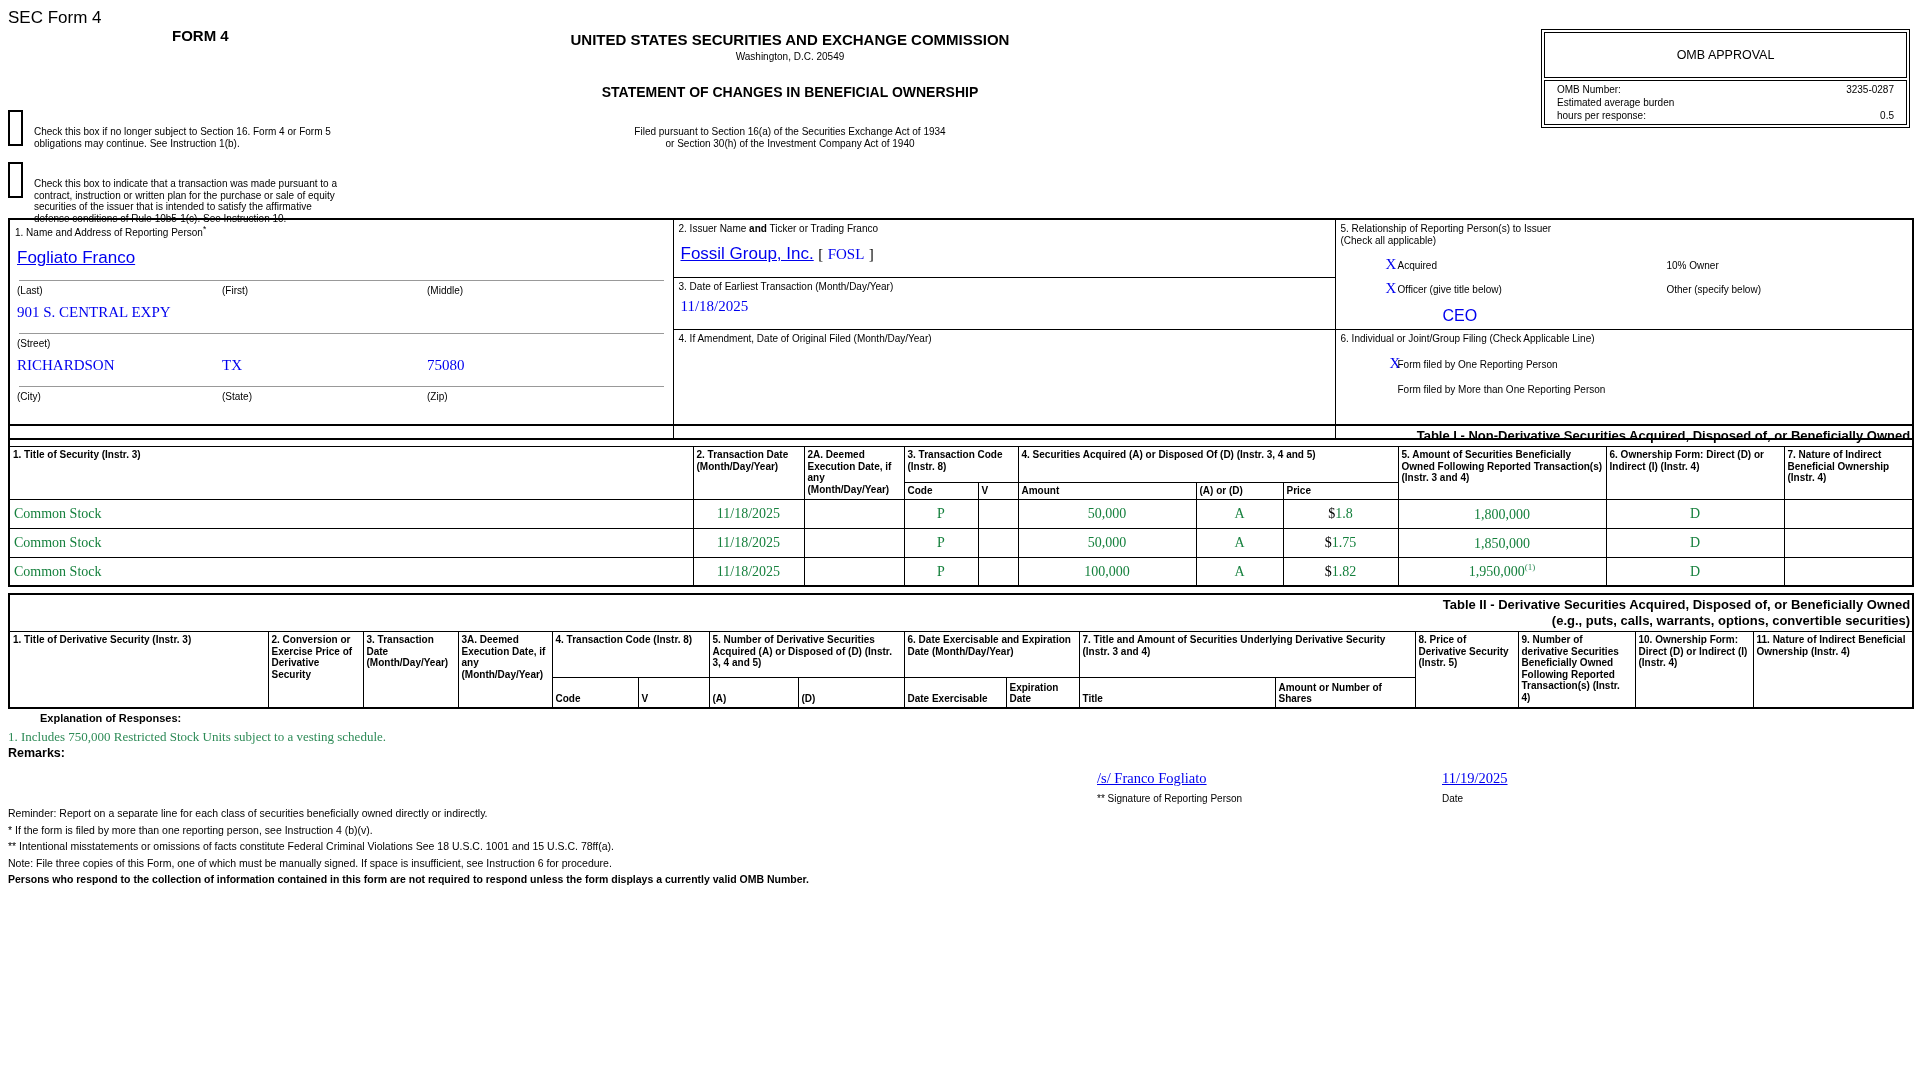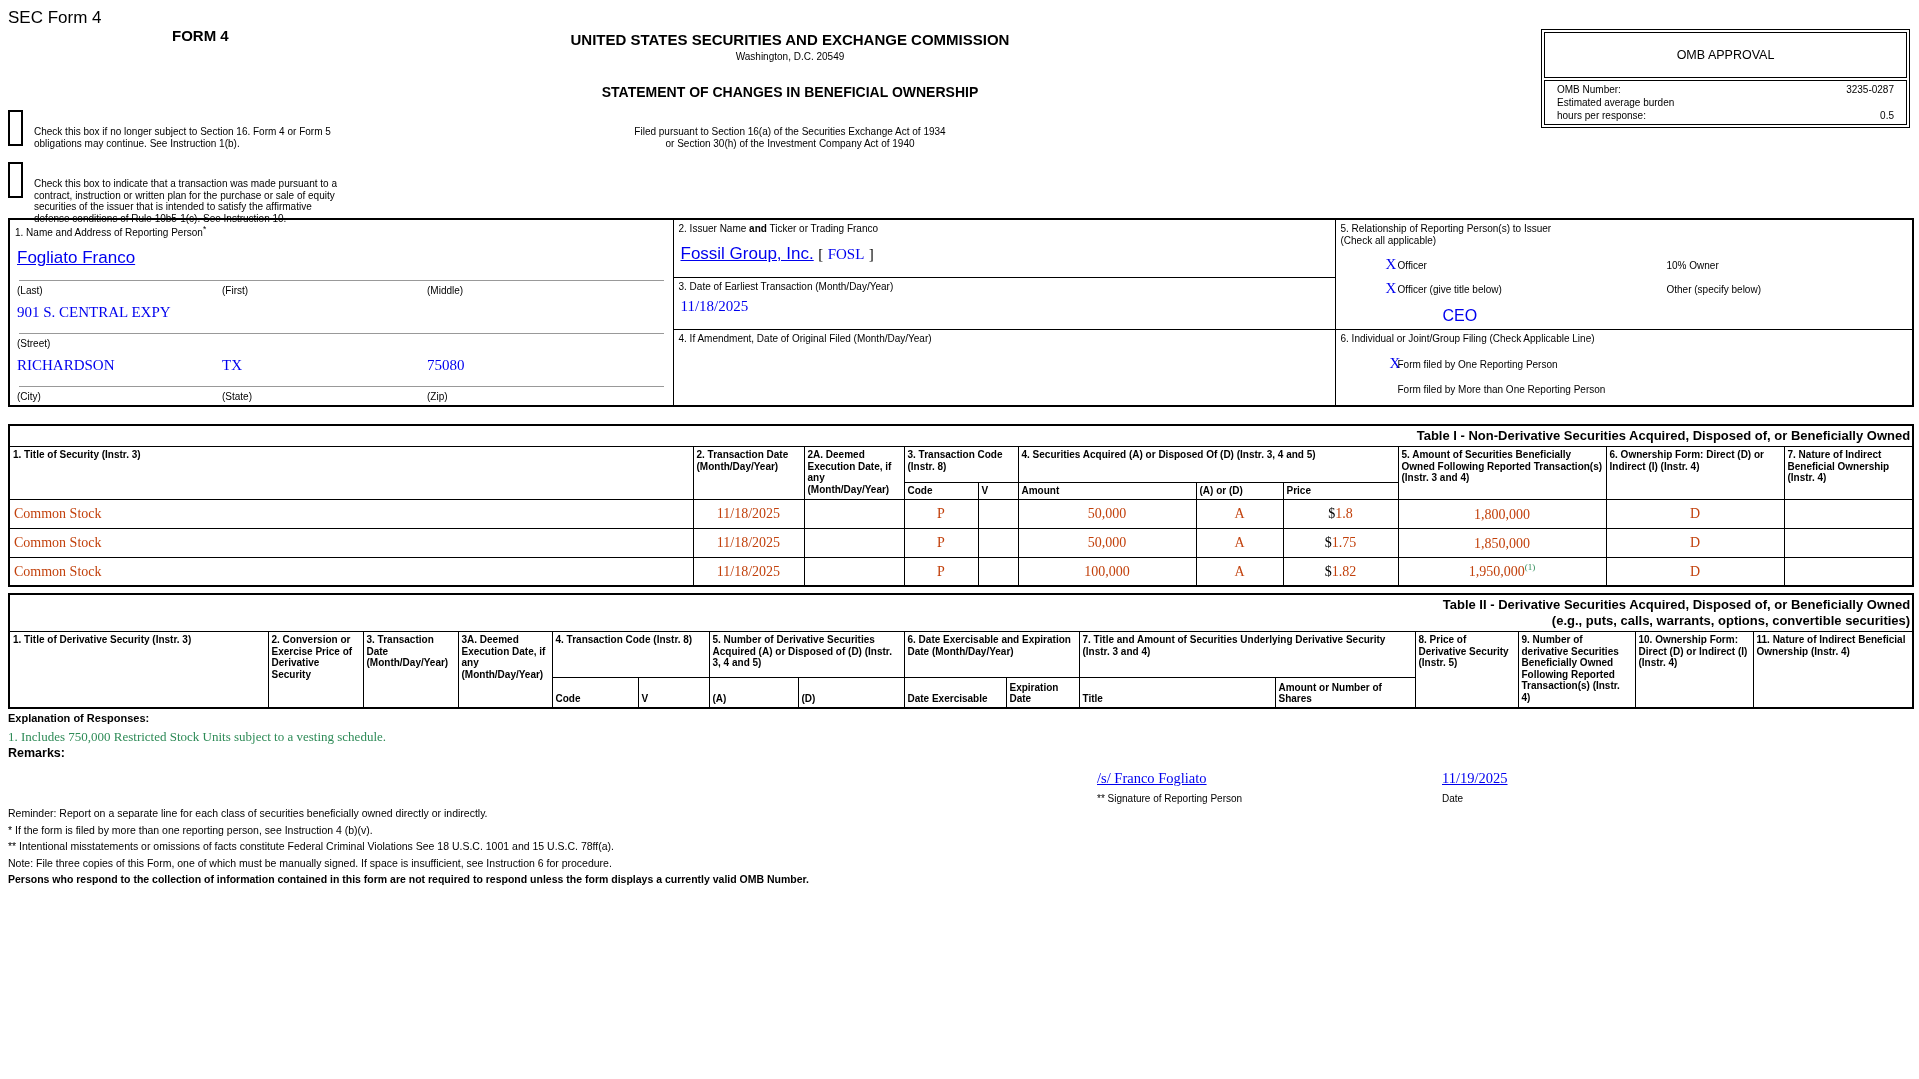--- a/index.html
+++ b/index.html
@@ -49,32 +49,32 @@
   .fil-row { display:flex; font-size:10px; margin-top:12px; }
   .fil-x { width:62px; padding-left:54px; font-size:15px; line-height:12px; }
 
   
   .sec-table { border-collapse:collapse; table-layout:fixed; width:1904px; border:2px solid #000; }
   .sec-table th, .sec-table td { border:1px solid #000; }
   .t-title td { text-align:right; font-weight:bold; font-size:13px; padding:2px; line-height:16px; }
   .sec-table th { font-size:10px; font-weight:bold; text-align:left; vertical-align:top; padding:2px 3px; line-height:11.5px; }
   .t-row td { height:29px; padding:1px 4px; vertical-align:middle; text-align:center; font-size:14px; }
   .t-row td.al { text-align:left; }
-  .t-row .v { font-family:"Liberation Serif",serif; color:#c2410c; }
+  .t-row .v { font-family:"Liberation Serif",serif; color:#15803d; }
   .t-row .cur { font-family:"Liberation Serif",serif; color:#000; }
   .fn-sup { font-family:"Liberation Serif",serif; color:#2E8B57; font-size:9px; vertical-align:super; }
   #table1 { left:8px; top:424px; }
   #table1 .t-head th { height:36px; }
   #table1 .t-subhead th { height:16px; }
   #table2 { left:8px; top:593px; }
   #table2 .t-head th { height:46px; }
   #table2 .t-subhead th { height:30px; vertical-align:bottom; }
 
   #explanation { left:8px; top:712px; }
-  #explanation .exp-head { font-size:11px; font-weight:bold; }
+  #explanation .exp-head { font-size:11px; font-weight:bold;margin-left:32px; }
   #explanation .exp-item { font-size:13px; margin-top:5px; }
   #remarks-block { left:8px; top:746px; font-size:12.5px; font-weight:bold; }
 
   #sig-block { left:12px; top:770px; width:1919px; height:36px;margin-left:20px; }
   .sig-name { position:absolute; left:1065px; top:0; font-size:14.5px; color:#0000EE; text-decoration:underline; }
   .sig-date { position:absolute; left:1410px; top:0; font-size:14.5px; color:#0000EE; text-decoration:underline; }
   .sig-name-label { position:absolute; left:1065px; top:23px; font-size:10px; }
   .sig-date-label { position:absolute; left:1410px; top:23px; font-size:10px; }
 
   #footer { left:8px; top:808px; width:1650px; font-size:10.5px; }
@@ -168,38 +168,38 @@
         <span class="serif" style="font-size:15px;">]</span>
       </div>
     </td>
     <td rowspan="2">
       <div class="cell-label">
         <div>5. Relationship of Reporting Person(s) to Issuer</div>
         <div>(Check all applicable)</div>
       </div>
       <div class="rel-row">
         <span class="rel-x serif blue">X</span>
-        <span class="rel-lab">Officer</span>
+        <span class="rel-lab">Acquired</span>
         <span class="rel-right">10% Owner</span>
       </div>
       <div class="rel-row">
         <span class="rel-x serif blue">X</span>
         <span class="rel-lab">Officer (give title below)</span>
         <span class="rel-right">Other (specify below)</span>
       </div>
       <div class="ceo-line blue">CEO</div>
     </td>
   </tr>
   <tr style="height:52px">
     <td>
       <div class="cell-label">3. Date of Earliest Transaction (Month/Day/Year)</div>
       <div class="val-line serif blue">11/18/2025</div>
     </td>
   </tr>
-  <tr style="height:77px">
+  <tr style="height:110px">
     <td>
       <div class="cell-label">4. If Amendment, Date of Original Filed (Month/Day/Year)</div>
       <div class="val-line serif blue"></div>
     </td>
     <td>
       <div class="cell-label">6. Individual or Joint/Group Filing (Check Applicable Line)</div>
       <div class="fil-row">
         <span class="fil-x serif blue">X</span>
         <span style="padding-top:2px;">Form filed by One Reporting Person</span>
       </div>

